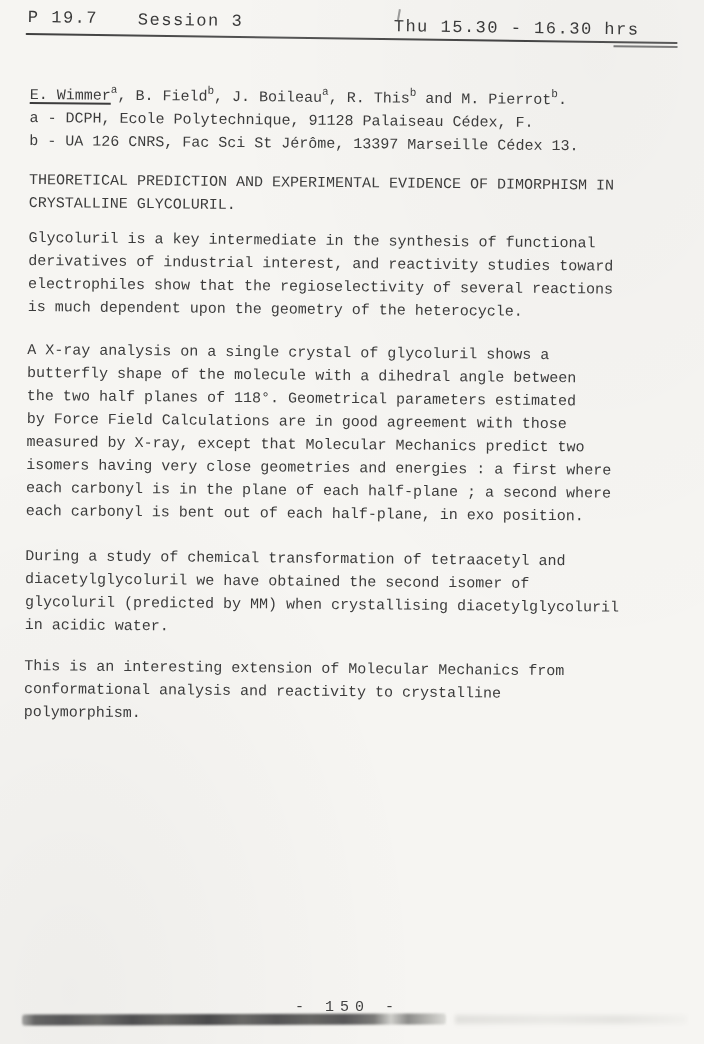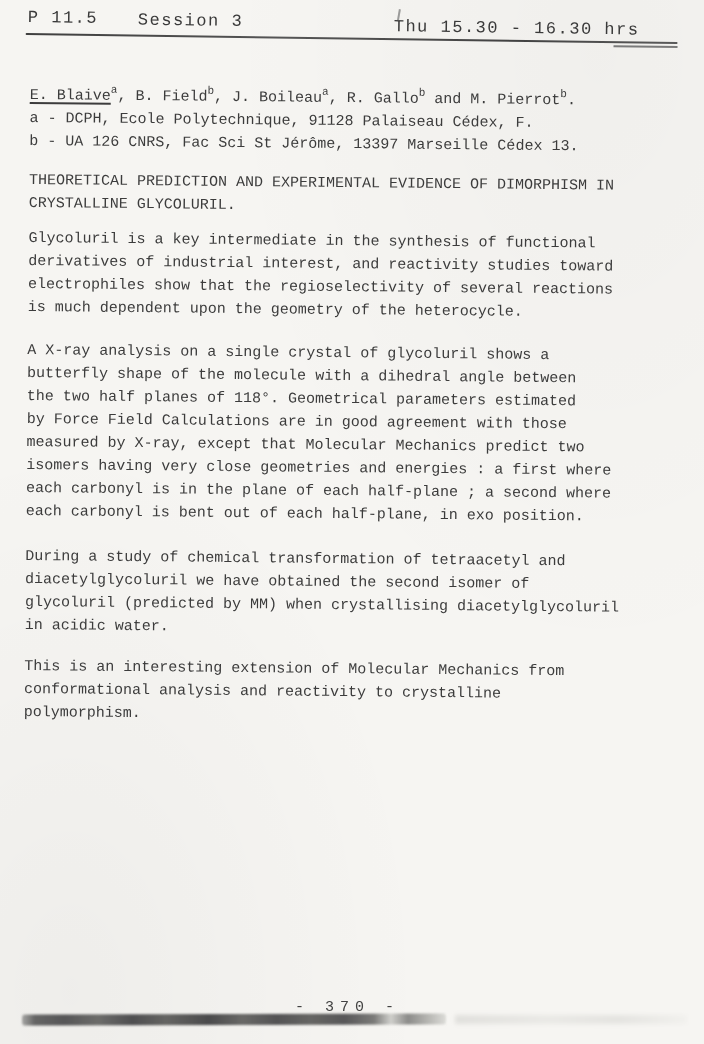--- a/index.html
+++ b/index.html
@@ -88,30 +88,30 @@
     filter: blur(2.2px); opacity: .35;
     background: linear-gradient(90deg, #b9b9b5, #d3d3cf 40%, #c3c3bf 70%, #e9e9e5);
   }
 </style>
 </head>
 <body>
 
 <div class="page">
 
   <div class="header">
-    <span class="header-code">P 11.5</span>
+    <span class="header-code">P 19.7</span>
     <span class="header-session">Session 3</span>
     <span class="header-time">Thu 15.30 - 16.30 hrs</span>
     <span class="stray-mark"></span>
     <div class="header-rule"></div>
     <div class="header-rule-end"></div>
   </div>
 
   <div class="content">
-    <div class="authors"><span class="u">E. Blaive</span><sup>a</sup><span>, B. Field</span><sup>b</sup><span>, J. Boileau</span><sup>a</sup><span>, R. Gallo</span><sup>b</sup><span> and M. Pierrot</span><sup>b</sup><span>.</span></div>
+    <div class="authors"><span class="u">E. Wimmer</span><sup>a</sup><span>, B. Field</span><sup>b</sup><span>, J. Boileau</span><sup>a</sup><span>, R. This</span><sup>b</sup><span> and M. Pierrot</span><sup>b</sup><span>.</span></div>
 
     <div class="affiliation">a - DCPH, Ecole Polytechnique, 91128 Palaiseau Cédex, F.</div>
     <div class="affiliation">b - UA 126 CNRS, Fac Sci St Jérôme, 13397 Marseille Cédex 13.</div>
 
     <div class="title-block">
       <div class="title-line">THEORETICAL PREDICTION AND EXPERIMENTAL EVIDENCE OF DIMORPHISM IN</div>
       <div class="title-line">CRYSTALLINE GLYCOLURIL.</div>
     </div>
 
     <div>
@@ -138,18 +138,18 @@
           <div class="line">in acidic water.</div>
         </div>
         <div class="para">
           <div class="line">This is an interesting extension of Molecular Mechanics from</div>
           <div class="line">conformational analysis and reactivity to crystalline</div>
           <div class="line">polymorphism.</div>
         </div>
       </div>
   </div>
 
-  <div class="page-number">- 370 -</div>
+  <div class="page-number">- 150 -</div>
 
   <div class="artifact-bar"></div>
   <div class="artifact-faint"></div>
 
 </div>
 
 </body></html>

